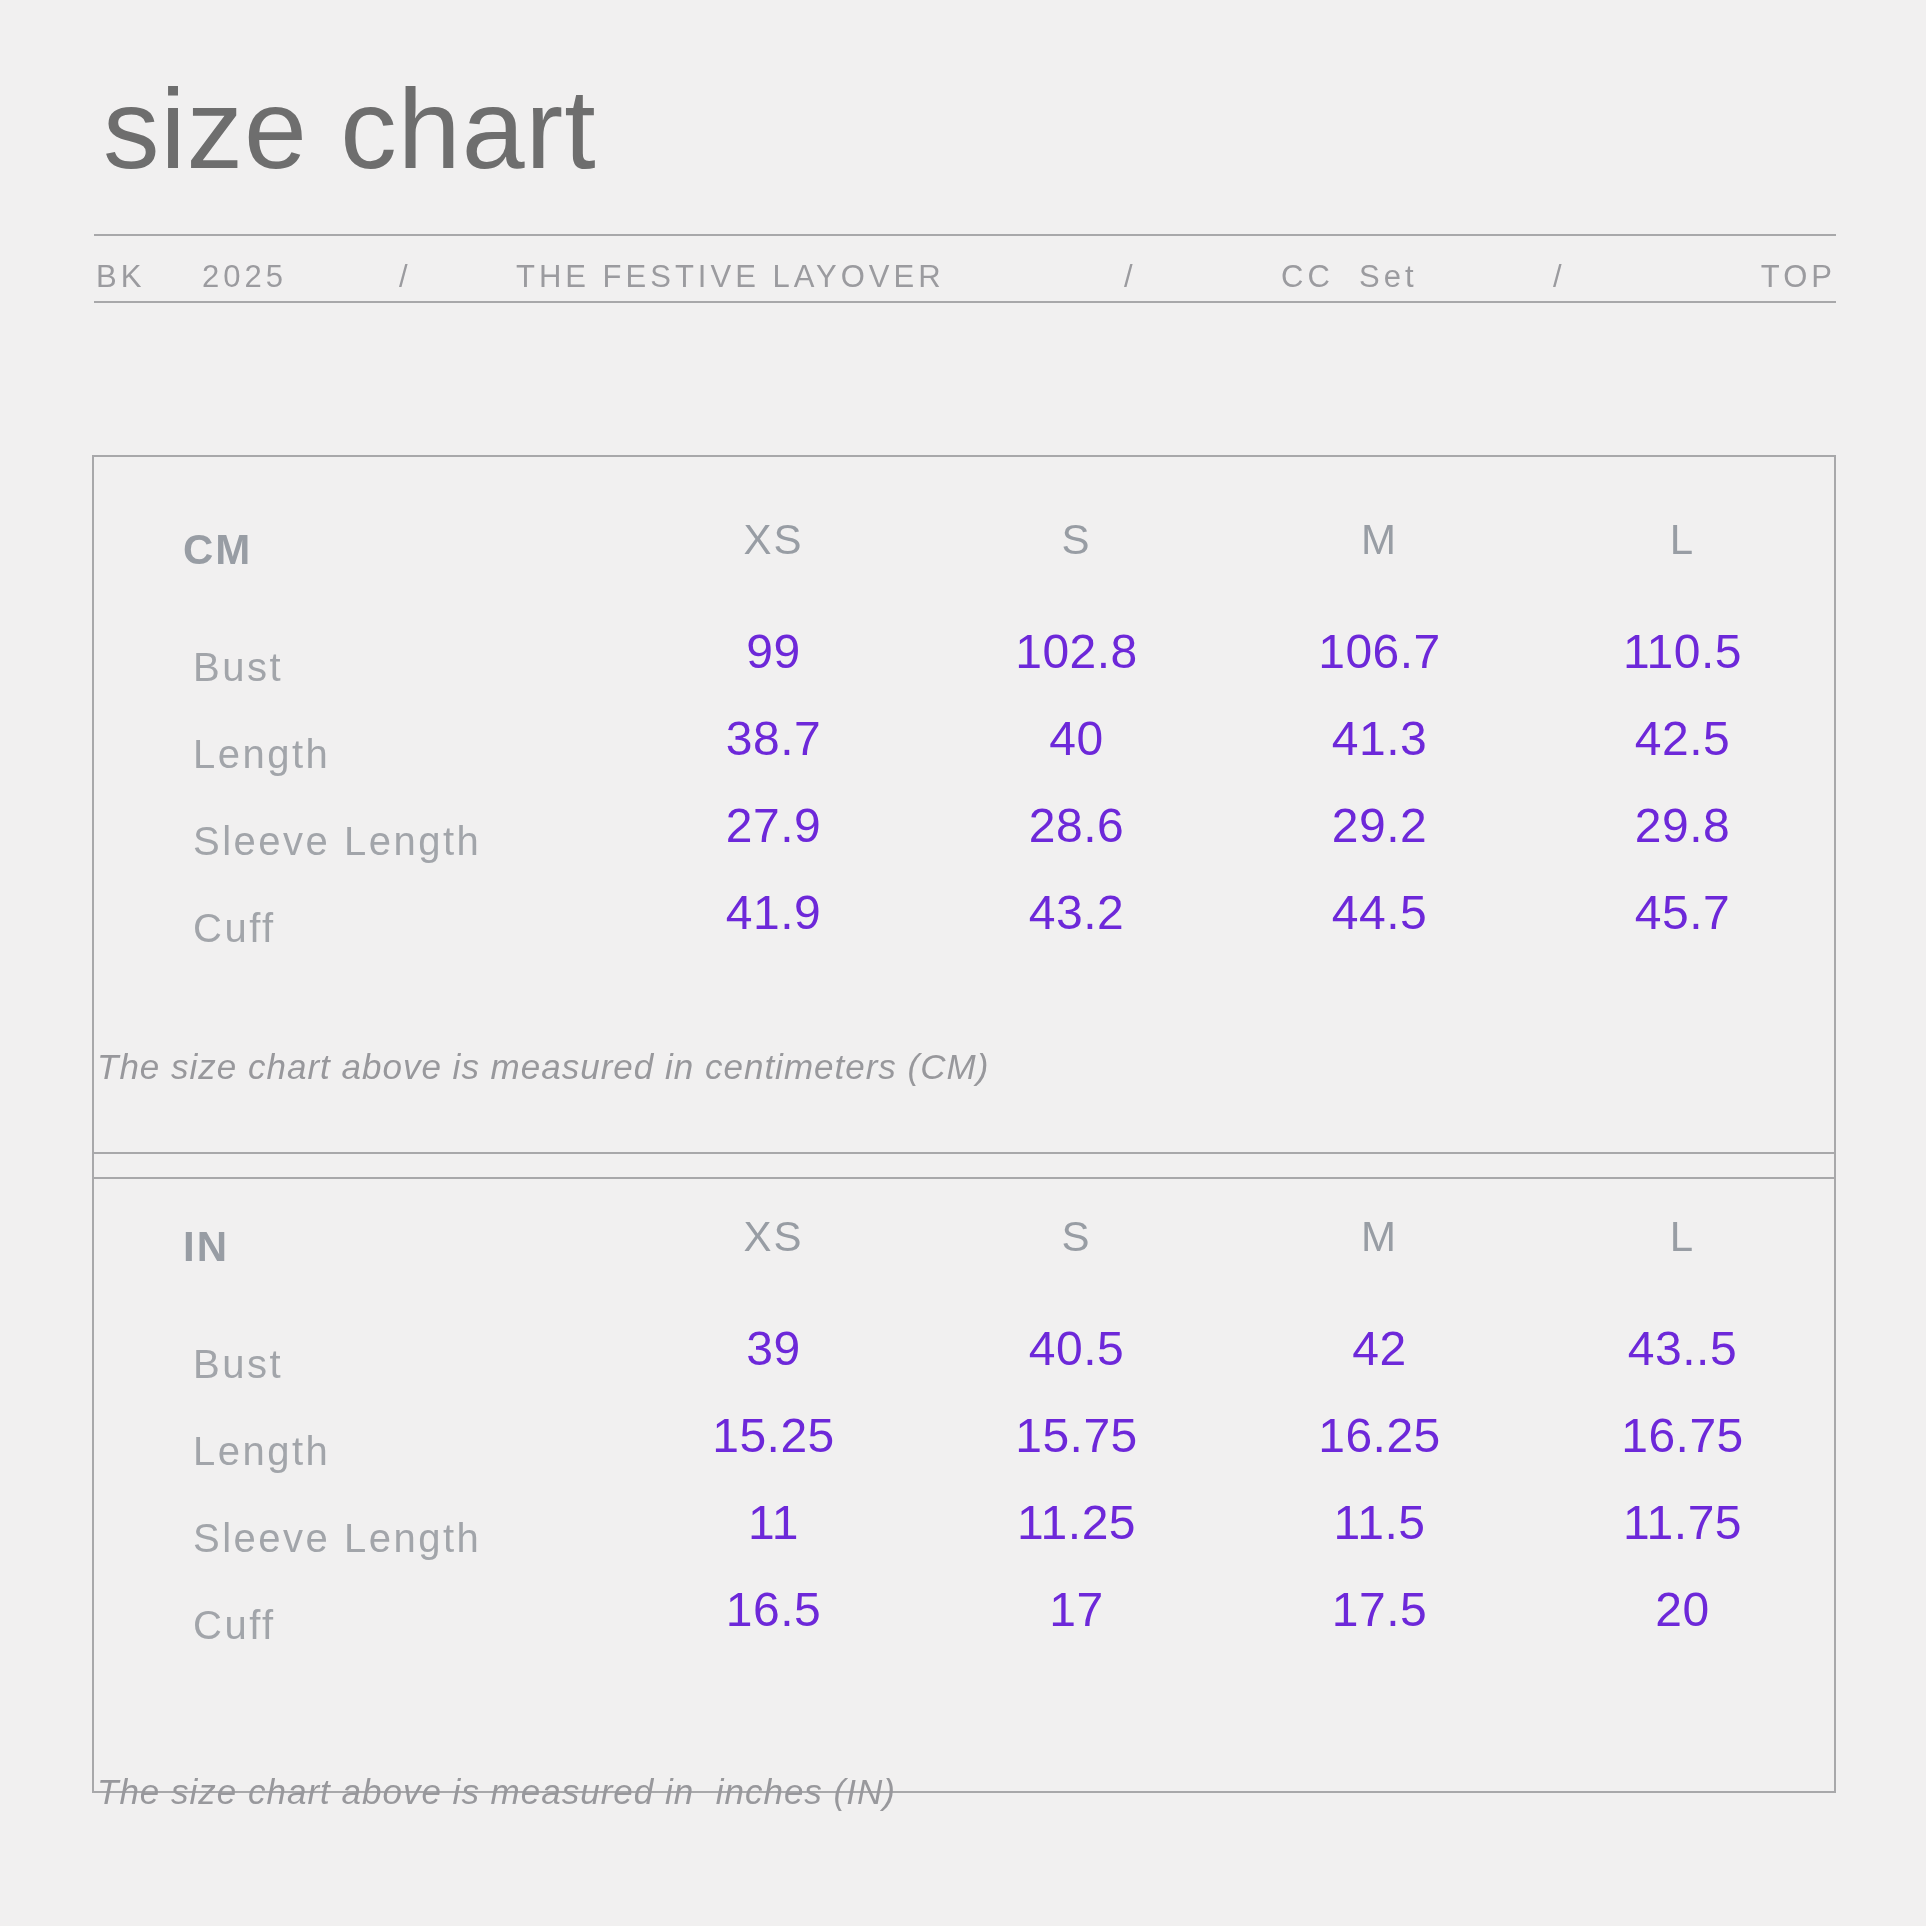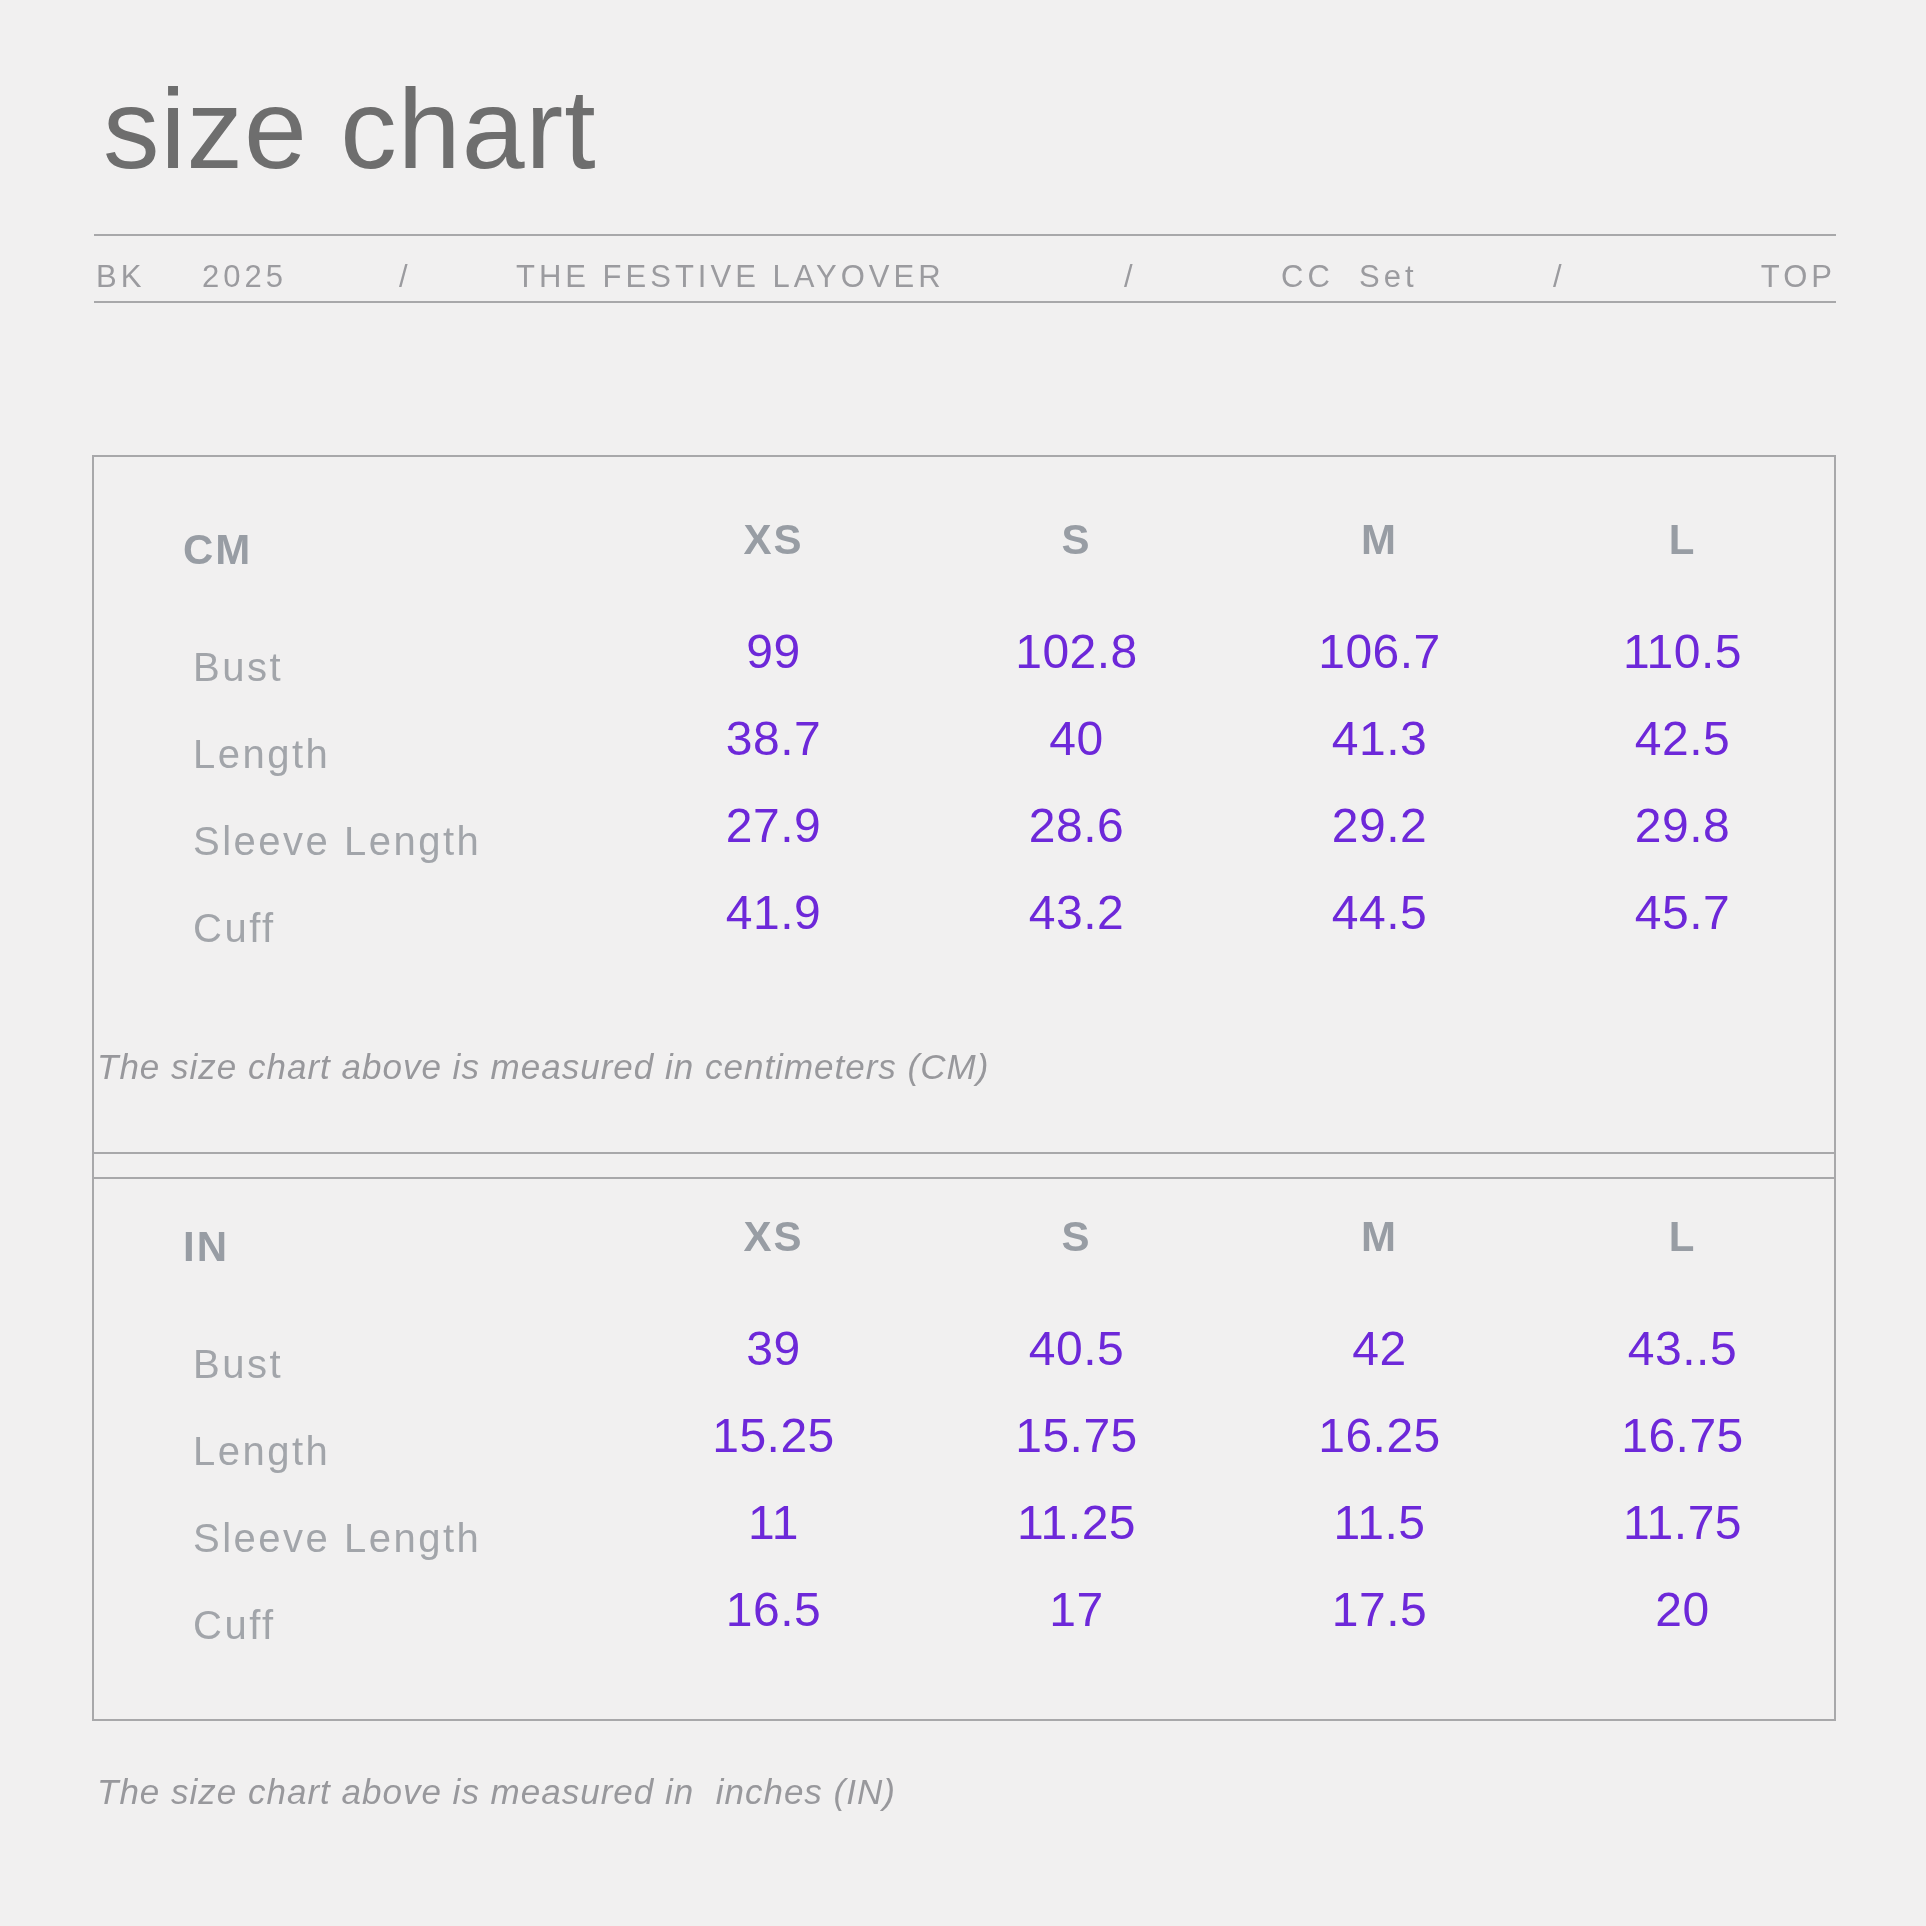--- a/index.html
+++ b/index.html
@@ -34,33 +34,33 @@
   .crumb:nth-child(6){left:1187px;}
   .crumb:nth-child(7){left:1459px;}
   .crumb:nth-child(8){right:0;}
   
   .size-table{
     position:absolute;left:92px;width:1744px;
     border:2px solid #a8a8aa;box-sizing:border-box;
     padding-top:48px;
   }
   .table-cm{top:455px;height:724px;}
-  .table-in{top:1152px;height:569px;}
+  .table-in{top:1152px;height:641px;}
   .trow{
     display:grid;
     grid-template-columns:528px 303px 303px 303px 303px;
     align-items:center;height:87px;
   }
   .thead{height:89px;margin-bottom:30px;}
   .th-label{
     padding-left:89px;font-weight:700;font-size:42px;
     letter-spacing:2px;color:#989da4;
   }
   .th-size{
-    text-align:center;font-weight:700;font-size:42px;
+    text-align:center;font-weight:400;font-size:42px;
     letter-spacing:2px;color:#989da4;transform:translateY(-10px);
   }
   .td-label{
     padding-left:99px;font-size:40px;
     letter-spacing:2.5px;color:#a2a5aa;
   }
   .td-value{
     text-align:center;font-size:48px;color:#6d28d9;
     letter-spacing:0.5px;transform:translateY(-16px);
   }

